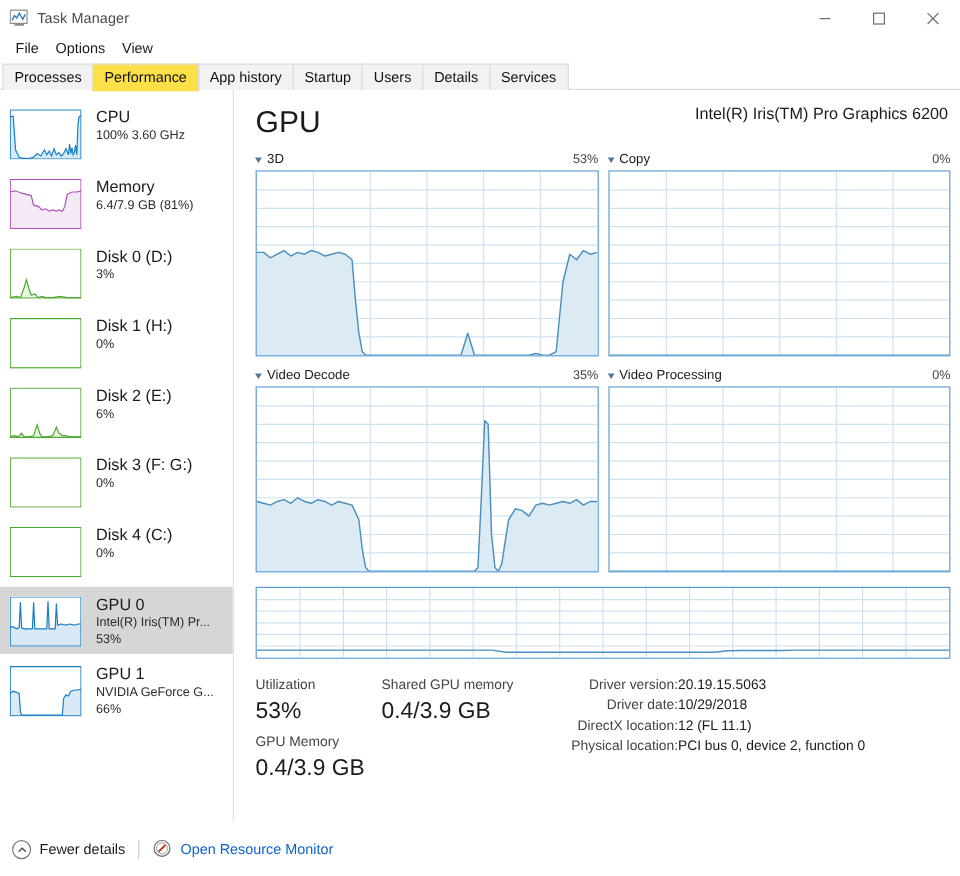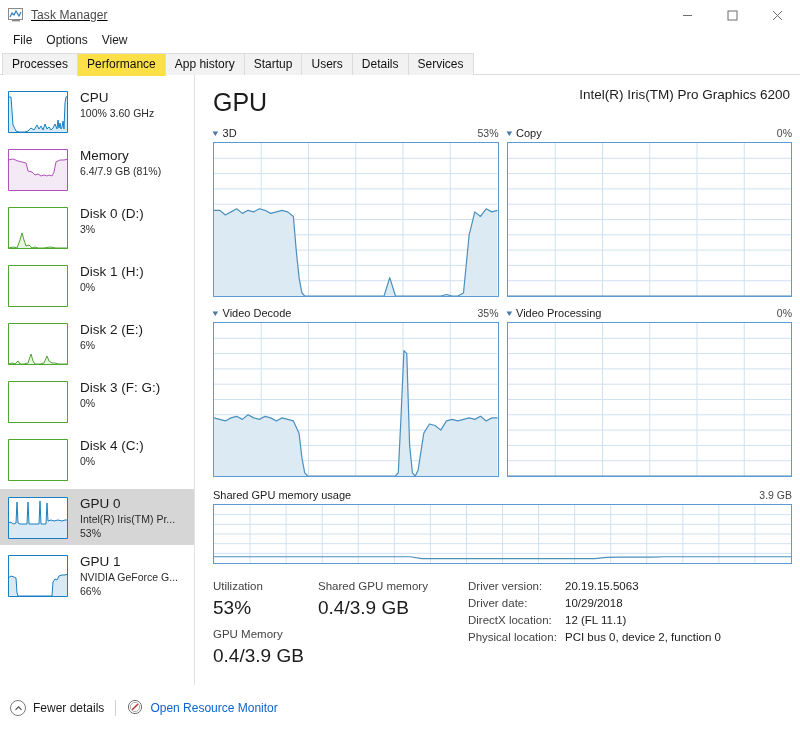--- a/index.html
+++ b/index.html
@@ -14,21 +14,20 @@
     position: relative;
   }
 
   
   .titlebar {
     height: 30px;
     display: flex;
     align-items: center;
     background: #ffffff;
     position: relative;
-    text-decoration: underline;
   }
   .tb-icon {
     width: 16px; height: 16px;
     margin-left: 8px; margin-right: 7px;
     position: relative;
     flex: 0 0 auto;
   }
   .tb-icon svg { display:block; }
   .tb-title {
     font-size: 12px;
@@ -215,21 +214,21 @@
     font-size: 11.5px;
     color: #444;
     line-height: 17px;
   }
   .stat-value {
     font-size: 19px;
     color: #1b1b1b;
     line-height: 26px;
     margin-bottom: 5px;
   }
-  .drivers { margin-left: 15px; }
+  .drivers { margin-left: 15px; text-align: right; }
   .drv-row {
     display: flex;
     font-size: 11.5px;
     line-height: 17px;
   }
   .drv-k { width: 97px; color: #444; flex: 0 0 97px; }
   .drv-v { color: #1b1b1b; }
 
   
   .statusbar {
@@ -576,24 +575,20 @@
               <line x1="666.6666666666666" y1="0" x2="666.6666666666666" y2="400" stroke="#cfe2f0" stroke-width="1" vector-effect="non-scaling-stroke"></line>
               <line x1="833.3333333333333" y1="0" x2="833.3333333333333" y2="400" stroke="#cfe2f0" stroke-width="1" vector-effect="non-scaling-stroke"></line>
               <polygon points="0.0,400.0 1000.0,400.0 1000,400 0,400" fill="#dceaf4"></polygon>
               <polyline points="0.0,400.0 1000.0,400.0" fill="none" stroke="#4a90bf" stroke-width="1.2" vector-effect="non-scaling-stroke" stroke-linejoin="round"></polyline>
             </svg>
           </div>
       </div>
     </div>
 
     <div class="shared-wrap">
-      <div class="glabel">
-        <span>Shared GPU memory usage</span>
-        <span class="glabel-val">3.9 GB</span>
-      </div>
       <div class="graph wide" id="g-shared">
           <svg viewBox="0 0 1000 400" preserveAspectRatio="none">
             <rect width="1000" height="400" fill="#ffffff"></rect>
             <line x1="0" y1="66.66666666666667" x2="1000" y2="66.66666666666667" stroke="#cfe2f0" stroke-width="1" vector-effect="non-scaling-stroke"></line>
             <line x1="0" y1="133.33333333333334" x2="1000" y2="133.33333333333334" stroke="#cfe2f0" stroke-width="1" vector-effect="non-scaling-stroke"></line>
             <line x1="0" y1="200" x2="1000" y2="200" stroke="#cfe2f0" stroke-width="1" vector-effect="non-scaling-stroke"></line>
             <line x1="0" y1="266.6666666666667" x2="1000" y2="266.6666666666667" stroke="#cfe2f0" stroke-width="1" vector-effect="non-scaling-stroke"></line>
             <line x1="0" y1="333.33333333333337" x2="1000" y2="333.33333333333337" stroke="#cfe2f0" stroke-width="1" vector-effect="non-scaling-stroke"></line>
             <line x1="62.5" y1="0" x2="62.5" y2="400" stroke="#cfe2f0" stroke-width="1" vector-effect="non-scaling-stroke"></line>
             <line x1="125" y1="0" x2="125" y2="400" stroke="#cfe2f0" stroke-width="1" vector-effect="non-scaling-stroke"></line>

